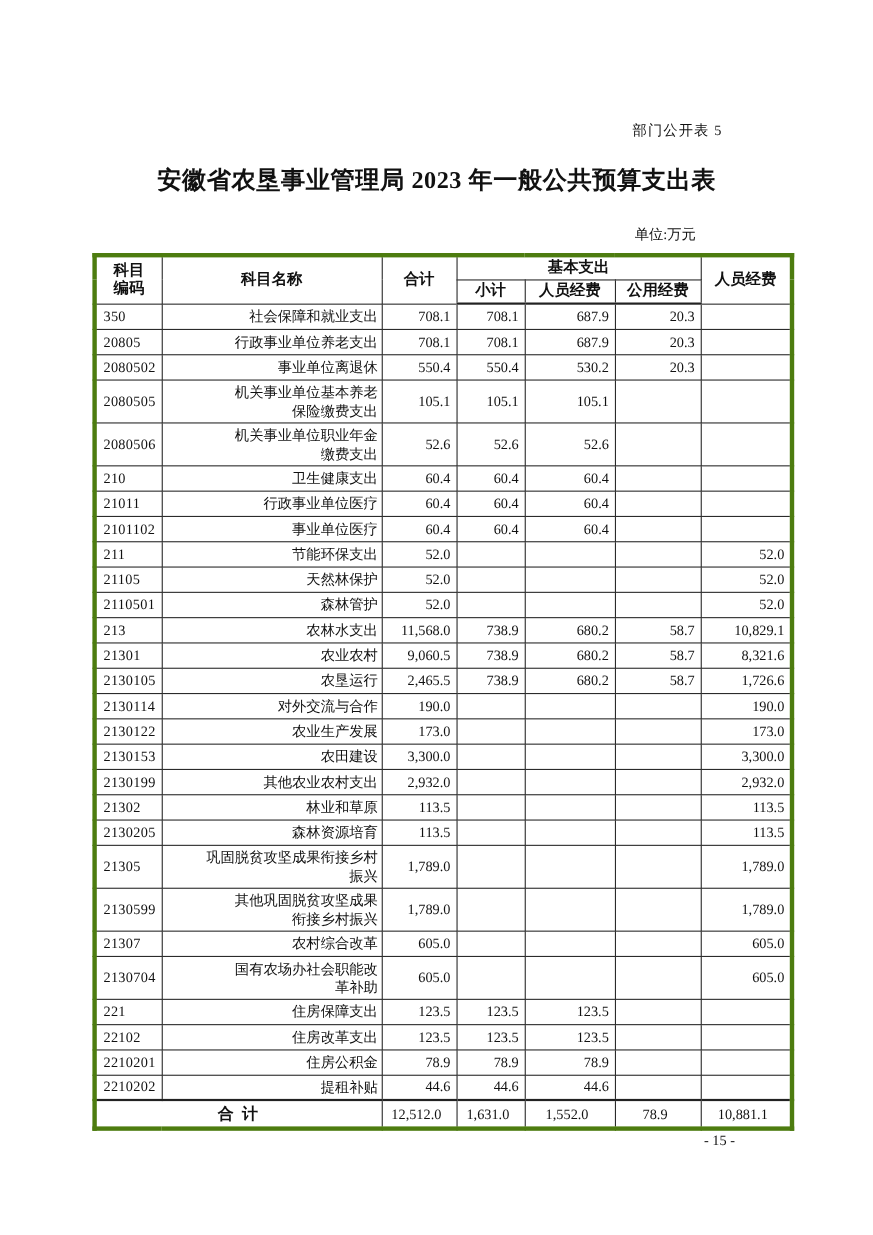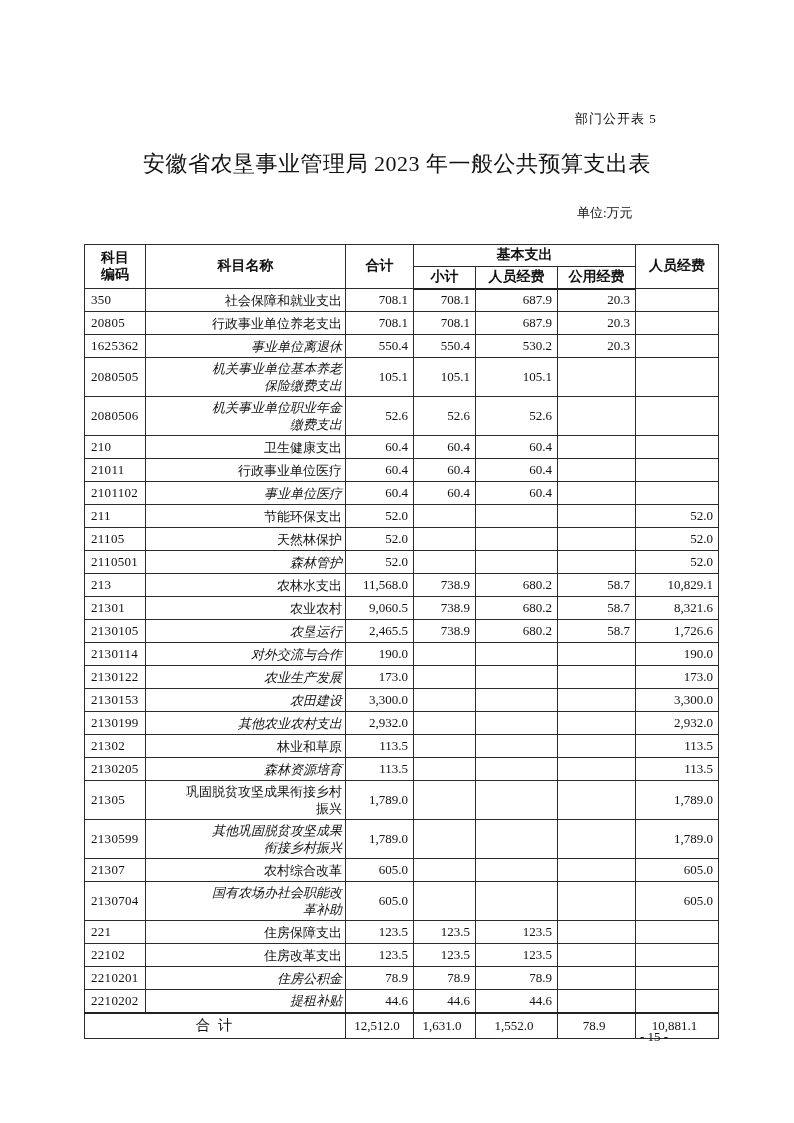--- a/index.html
+++ b/index.html
@@ -10,36 +10,36 @@
     font-family: "Liberation Serif", "DejaVu Serif", serif;
     color: #111111;
     overflow: hidden;
   }
   .doc-label {
     position: absolute; left: 575px; top: 110px;
     font-size: 13px; letter-spacing: 1px;
   }
   .doc-title {
     position: absolute; left: 0; top: 149px; width: 100%;
-    text-align: center; font-size: 22px; font-weight: normal;
+    text-align: center; font-size: 22px; font-weight: bold;
     letter-spacing: 0.5px;
   }
   .unit-label {
     position: absolute; left: 577px; top: 204px;
     font-size: 13px;
   }
   .page-number {
     position: absolute; left: 640px; top: 1029px;
     font-size: 13px;
   }
   table.budget {
-    position: absolute; left: 84px; top: 244px;
+    position: absolute; left: 84px; top: 230px;
     width: 634px; table-layout: fixed;
     border-collapse: collapse;
-    border: 1px solid #4d7c0f;
+    border: 4px solid #4d7c0f;
   }
   table.budget th, table.budget td {
     border: 1px solid #2b2b2b;
     font-size: 13px;
     vertical-align: middle;
     overflow: hidden;
   }
   table.budget thead th {
     font-size: 14px; font-weight: bold;
     text-align: center; line-height: 1.15;
@@ -52,29 +52,29 @@
     text-align: left; padding-left: 6px;
     font-size: 13.5px; letter-spacing: 0.3px;
   }
   td.cell-name {
     text-align: right;
     font-size: 14px; line-height: 17px;
     padding: 2px 3px 2px 6px;
   }
   td.cell-name.lv0 { text-indent: 2px; }
   td.cell-name.lv1 { text-indent: 29px; }
-  td.cell-name.lv2 { text-indent: 57px; font-style: italic; }
+  td.cell-name.lv2 { text-indent: 57px; }
   td.cell-num {
     text-align: right; padding-right: 5px;
     font-size: 13.5px;
   }
   tr.total-row { height: 26px; }
   tr.total-row td { border-top: 2px solid #222222; text-align: center; }
   tr.total-row td.total-label {
-    text-align: center; font-weight: normal;
+    text-align: center; font-weight: bold;
     font-size: 14.5px; letter-spacing: 2px; margin-left: 43px;
   }
 </style>
 </head>
 <body>
 
 <div class="doc-label">部门公开表 5</div>
 
 <h1 class="doc-title">安徽省农垦事业管理局 2023 年一般公共预算支出表</h1>
 
@@ -118,21 +118,21 @@
       <tr class="data-row">
         <td class="cell-code">20805</td>
         <td class="cell-name lv1">行政事业单位养老支出</td>
         <td class="cell-num">708.1</td>
         <td class="cell-num">708.1</td>
         <td class="cell-num">687.9</td>
         <td class="cell-num">20.3</td>
         <td class="cell-num"></td>
       </tr>
       <tr class="data-row">
-        <td class="cell-code">1625362</td>
+        <td class="cell-code">2080502</td>
         <td class="cell-name lv2">事业单位离退休</td>
         <td class="cell-num">550.4</td>
         <td class="cell-num">550.4</td>
         <td class="cell-num">530.2</td>
         <td class="cell-num">20.3</td>
         <td class="cell-num"></td>
       </tr>
       <tr class="data-row">
         <td class="cell-code">2080505</td>
         <td class="cell-name lv2">机关事业单位基本养老保险缴费支出</td>

